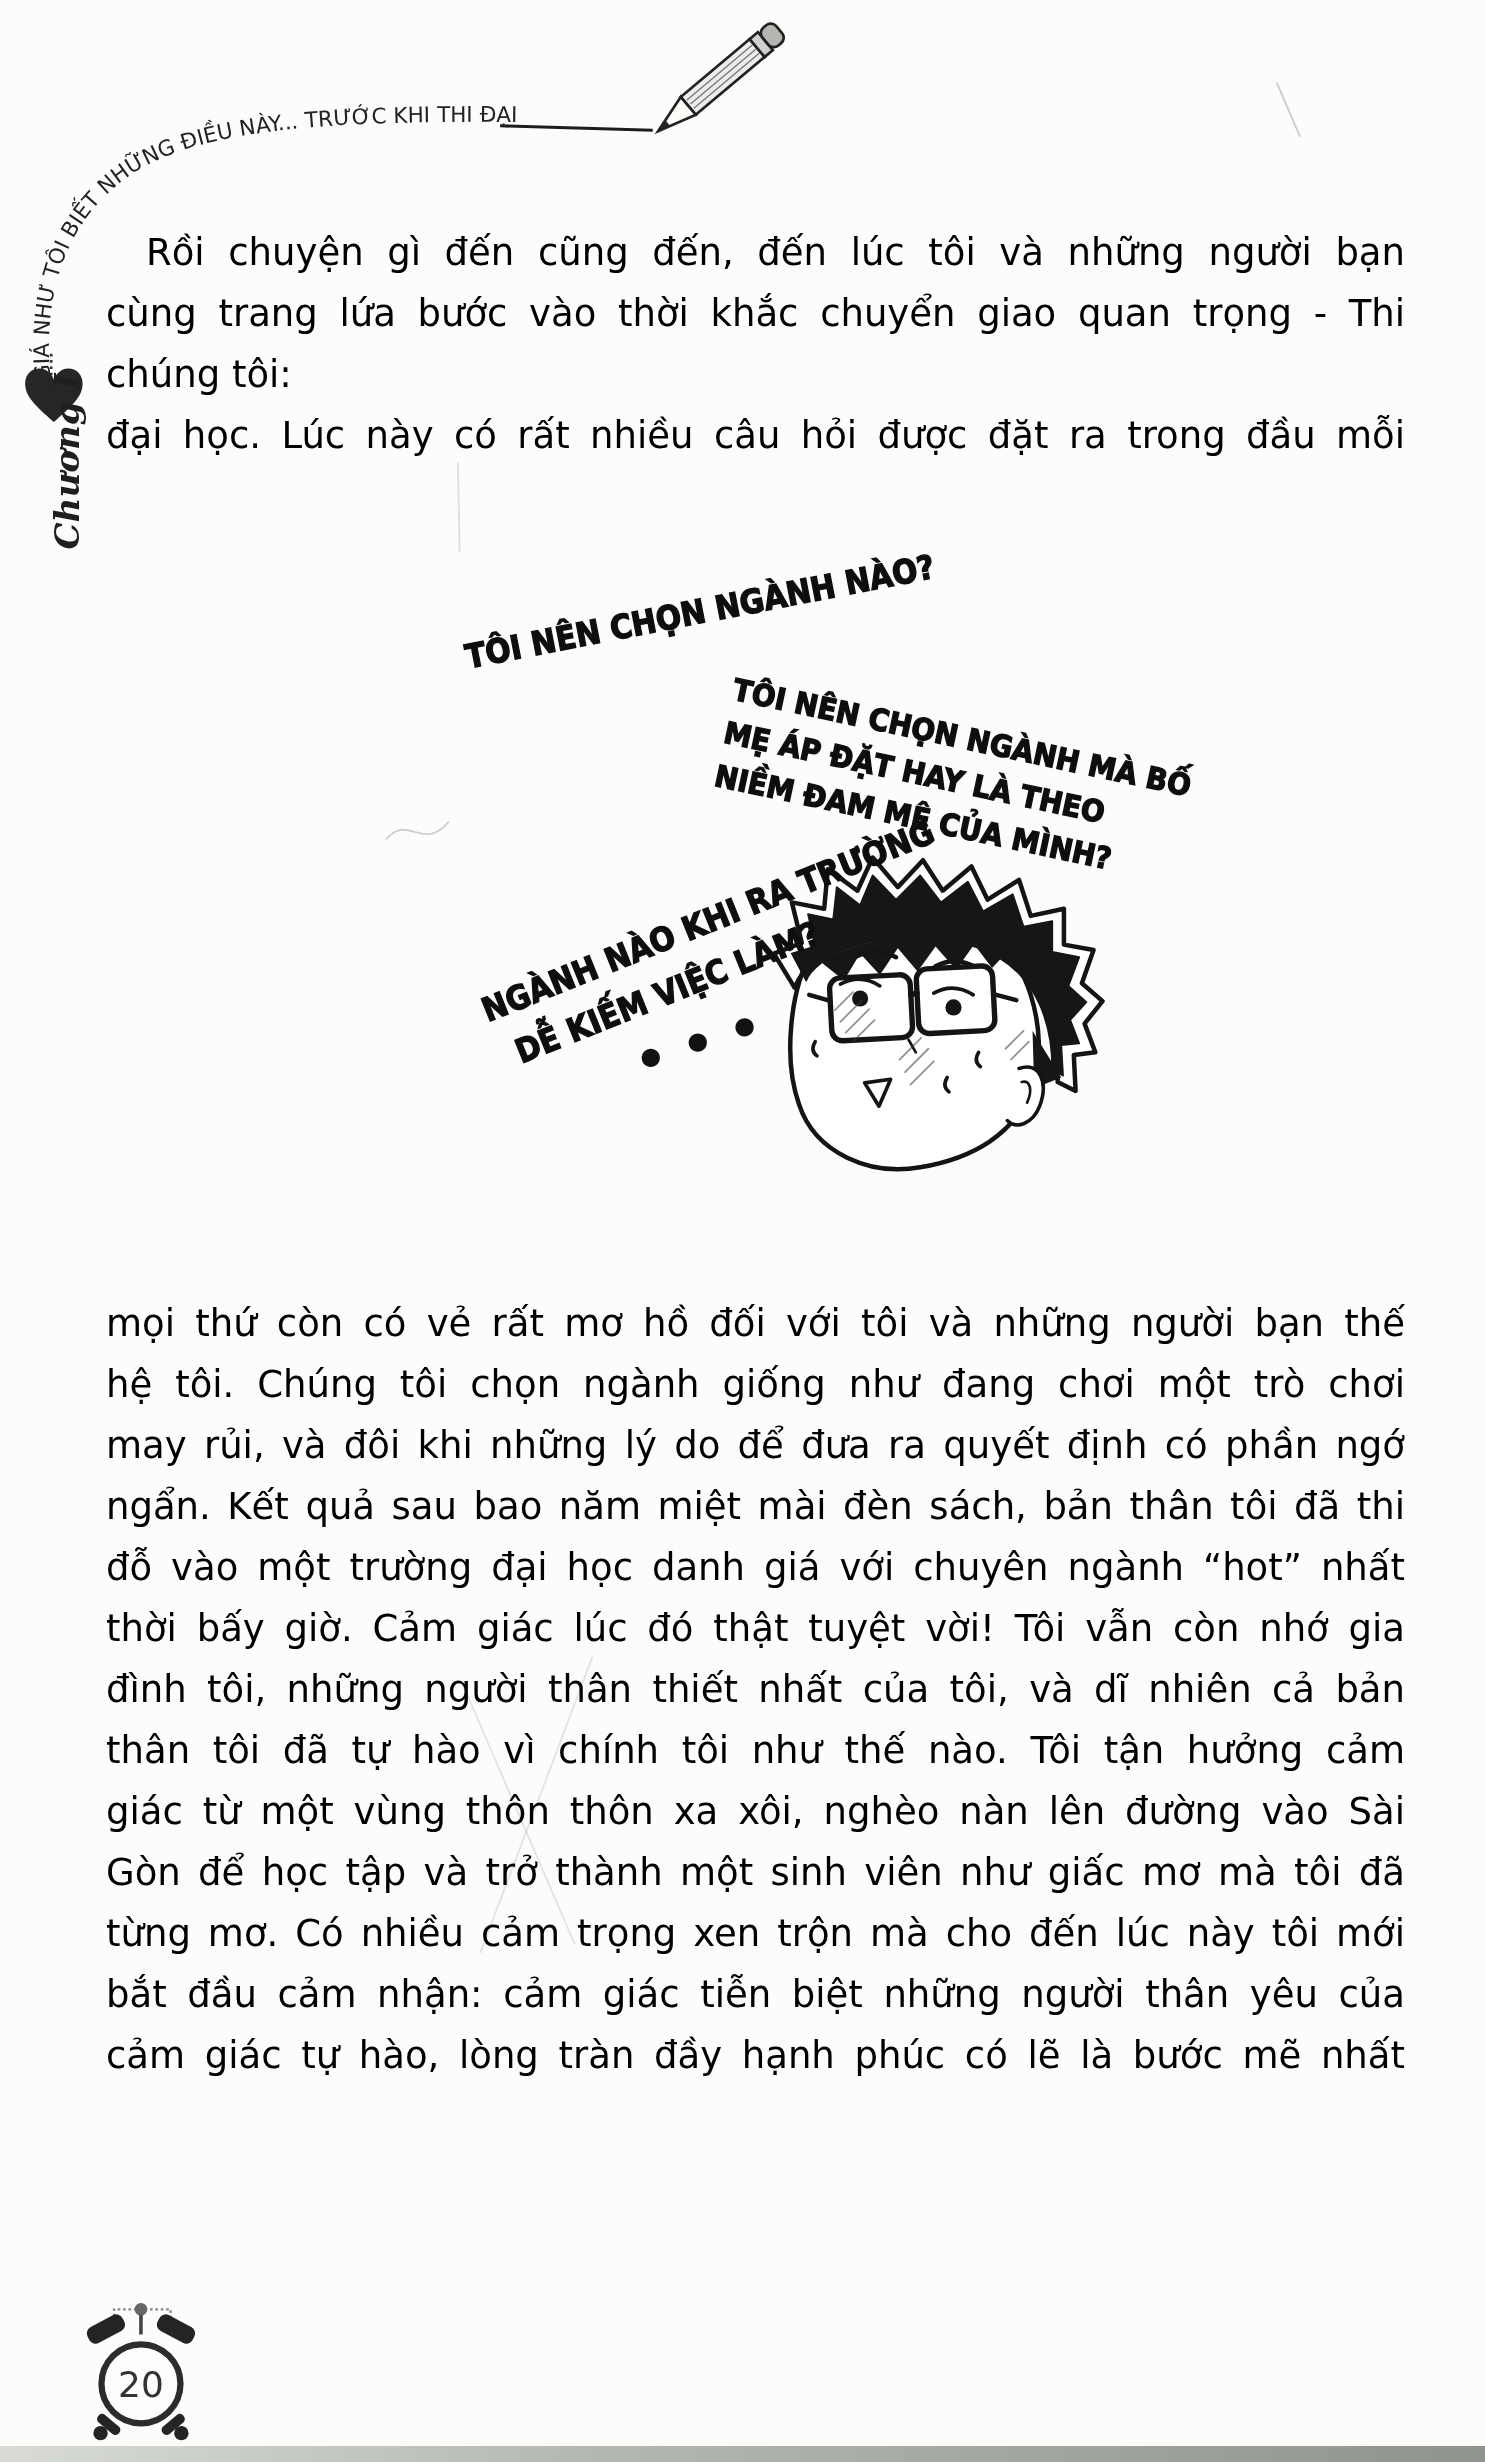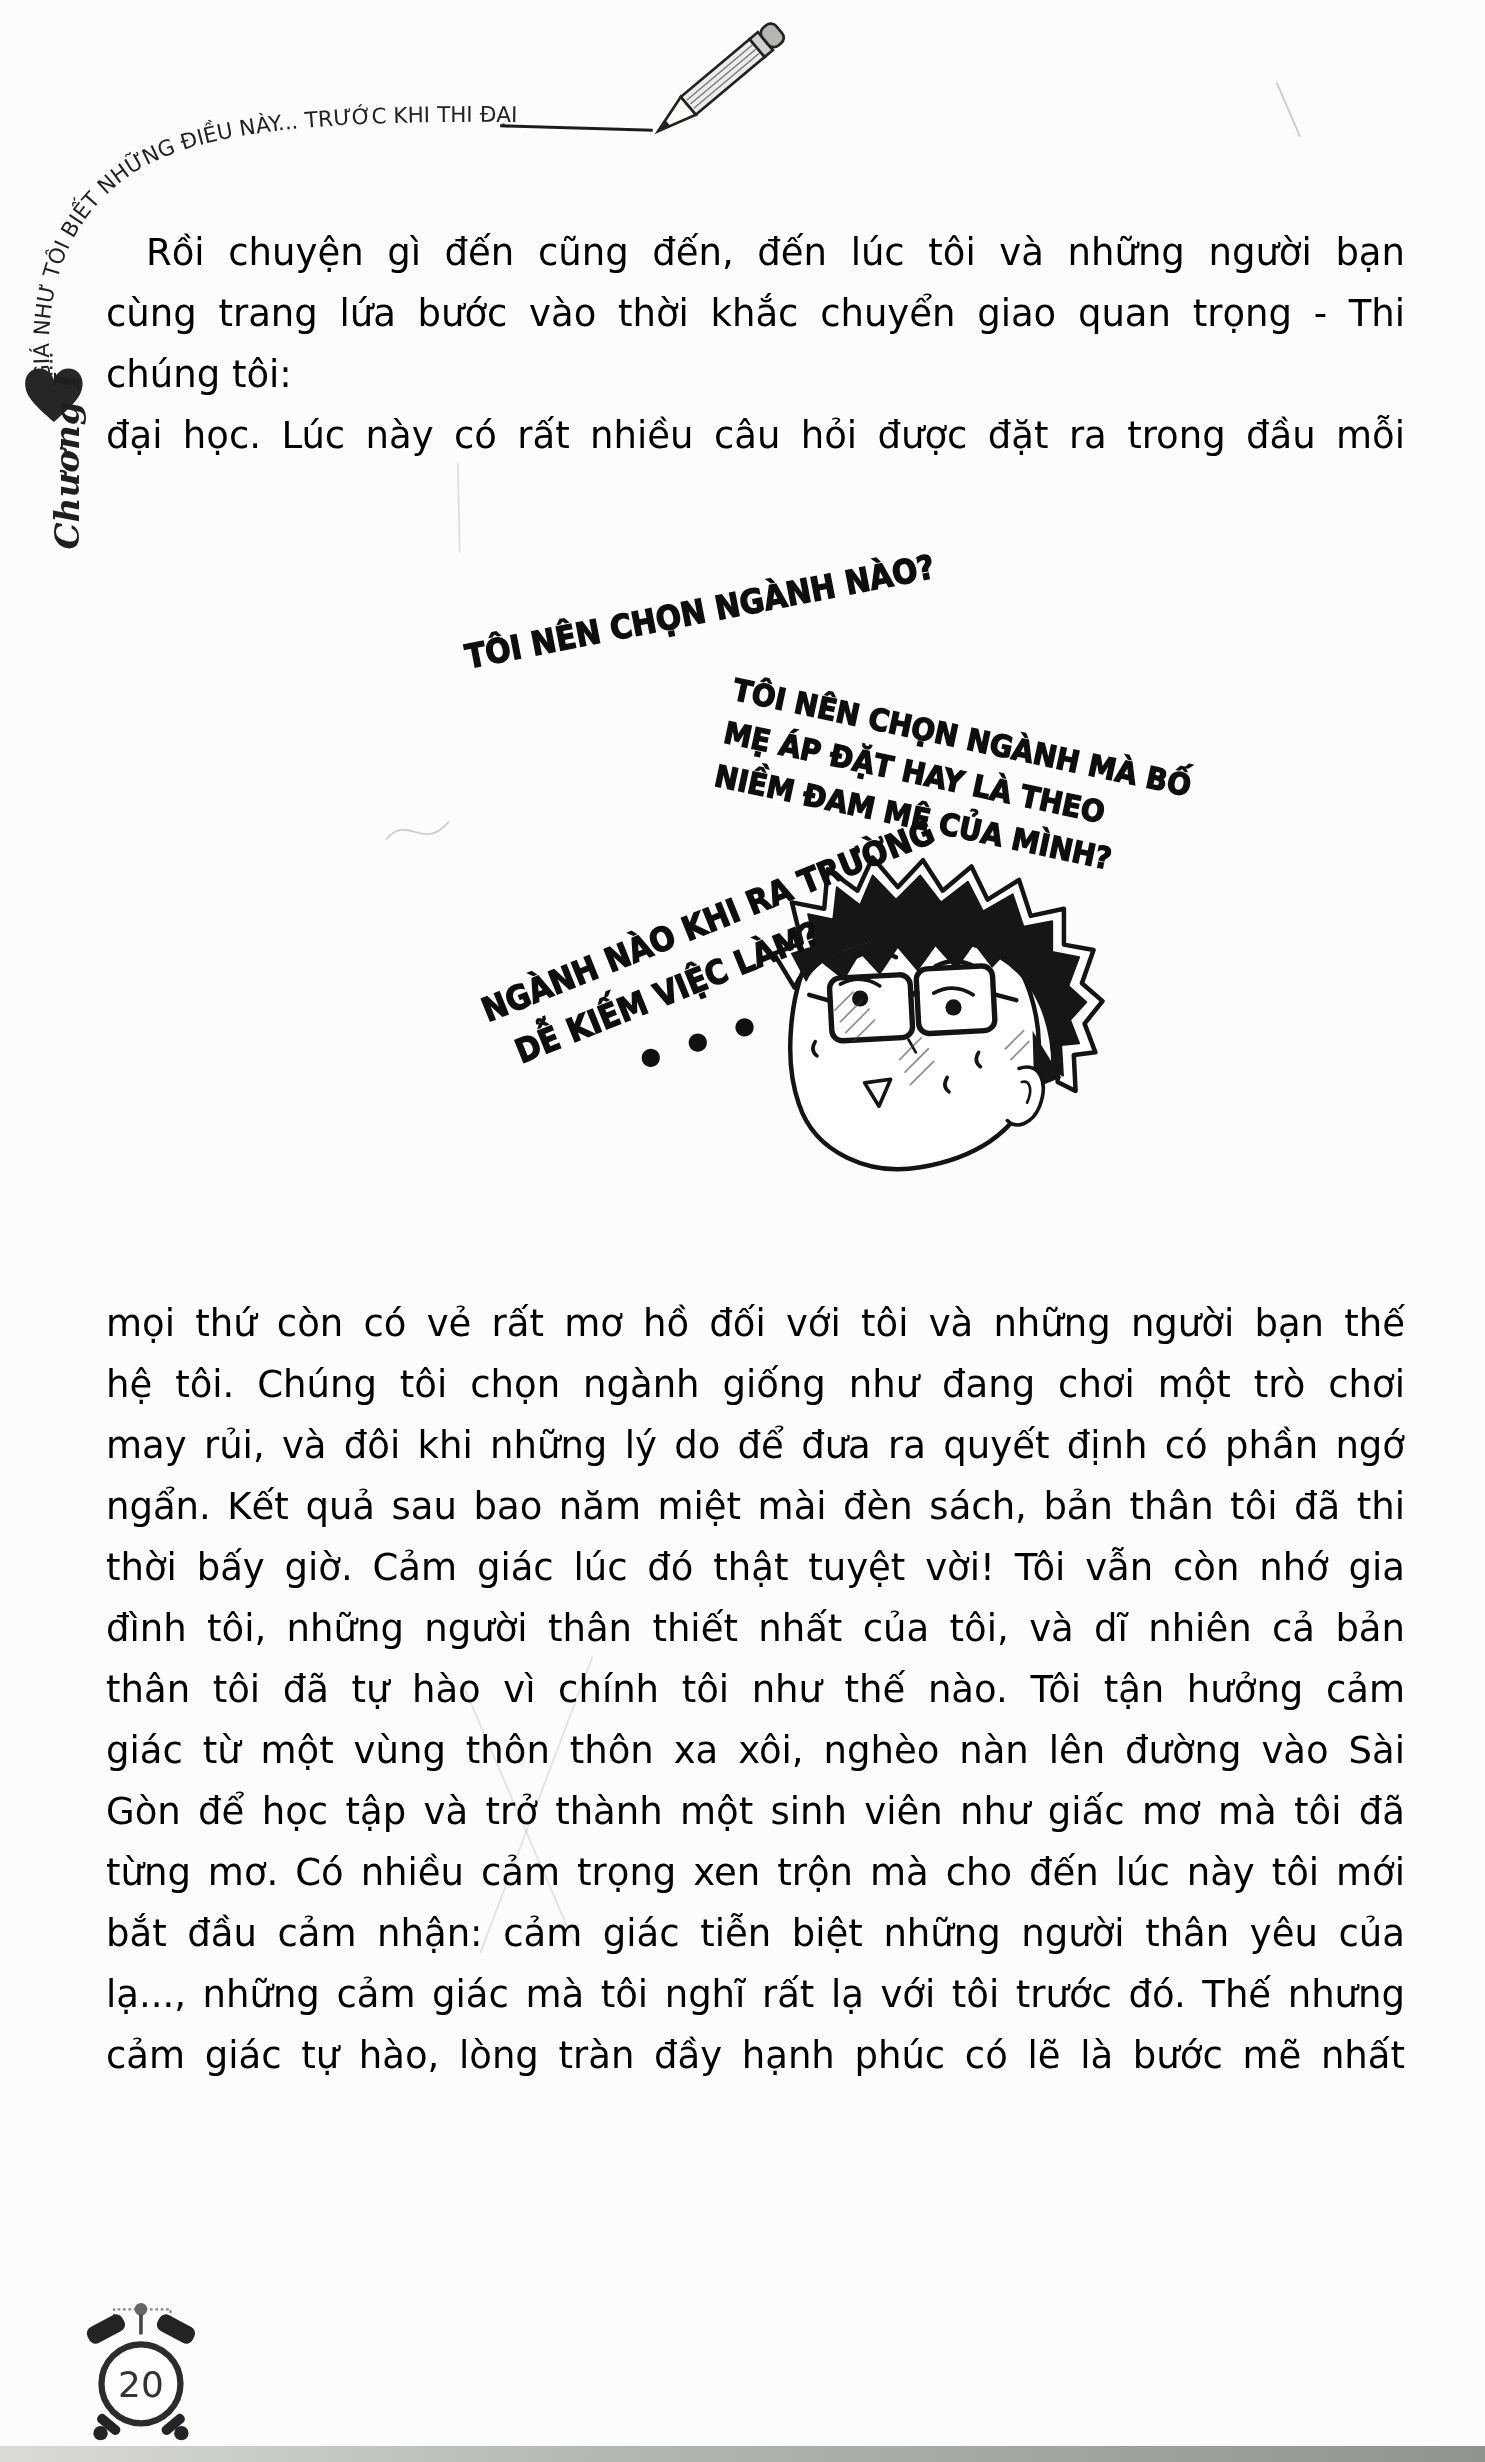--- a/index.html
+++ b/index.html
@@ -214,26 +214,26 @@
     <span class="qline">DỄ KIẾM VIỆC LÀM?</span>
   </div>
 
   <div class="dots">● ● ●</div>
 
   <div class="para para2">
     <span class="pline">mọi thứ còn có vẻ rất mơ hồ đối với tôi và những người bạn thế</span>
     <span class="pline">hệ tôi. Chúng tôi chọn ngành giống như đang chơi một trò chơi</span>
     <span class="pline">may rủi, và đôi khi những lý do để đưa ra quyết định có phần ngớ</span>
     <span class="pline">ngẩn. Kết quả sau bao năm miệt mài đèn sách, bản thân tôi đã thi</span>
+    <span class="pline">đỗ vào một trường đại học danh giá với chuyên ngành “hot” nhất</span>
     <span class="pline">thời bấy giờ. Cảm giác lúc đó thật tuyệt vời! Tôi vẫn còn nhớ gia</span>
     <span class="pline">đình tôi, những người thân thiết nhất của tôi, và dĩ nhiên cả bản</span>
     <span class="pline">thân tôi đã tự hào vì chính tôi như thế nào. Tôi tận hưởng cảm</span>
     <span class="pline">giác từ một vùng thôn thôn xa xôi, nghèo nàn lên đường vào Sài</span>
     <span class="pline">Gòn để học tập và trở thành một sinh viên như giấc mơ mà tôi đã</span>
     <span class="pline">từng mơ. Có nhiều cảm trọng xen trộn mà cho đến lúc này tôi mới</span>
     <span class="pline">bắt đầu cảm nhận: cảm giác tiễn biệt những người thân yêu của</span>
-    <span class="pline">lạ..., những cảm giác mà tôi nghĩ rất lạ với tôi trước đó. Thế nhưng</span>
     <span class="pline">cảm giác tự hào, lòng tràn đầy hạnh phúc có lẽ là bước mẽ nhất</span>
   </div>
 
   <div class="edge-strip"></div>
 </div>
 
 
 </body></html>

